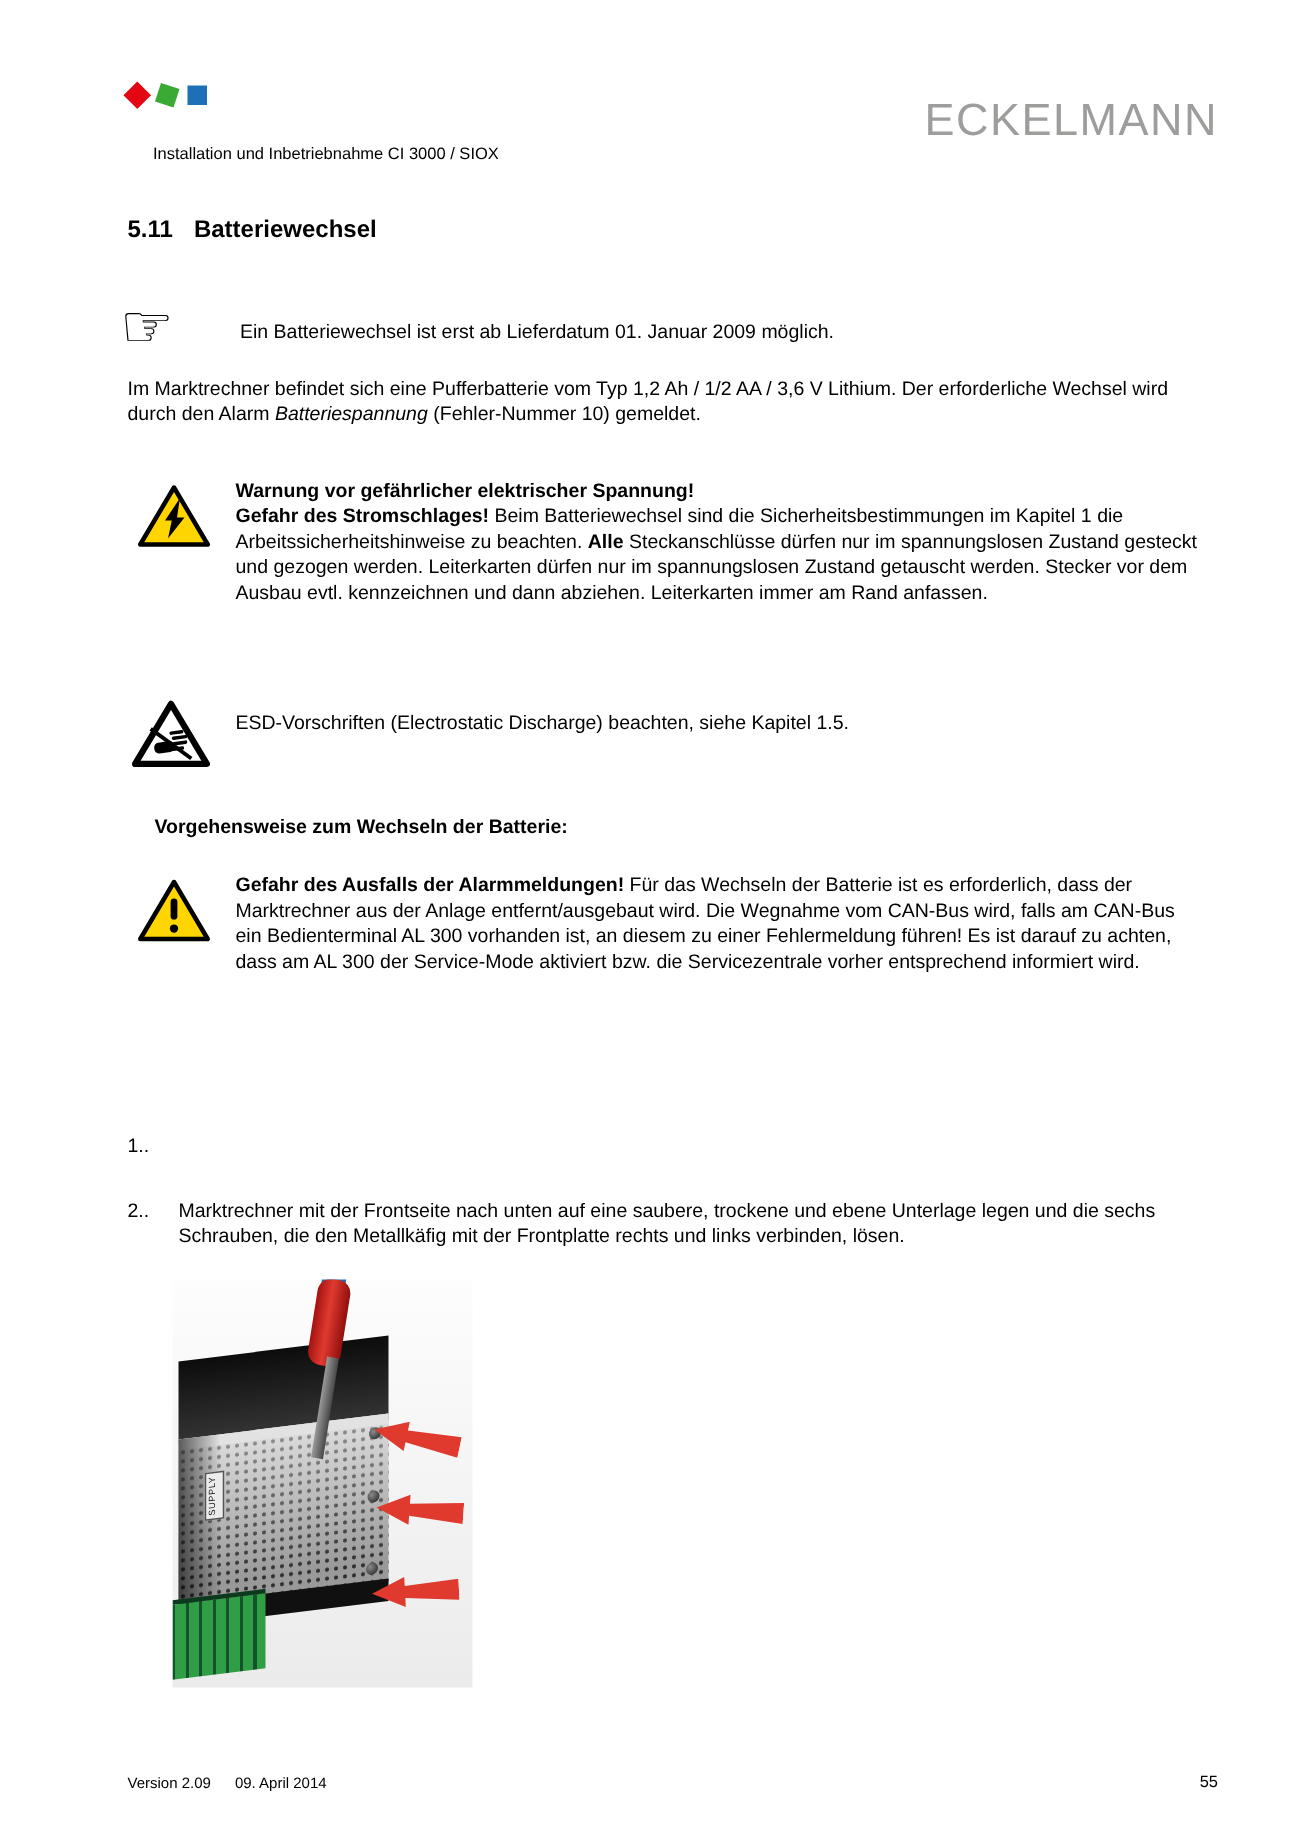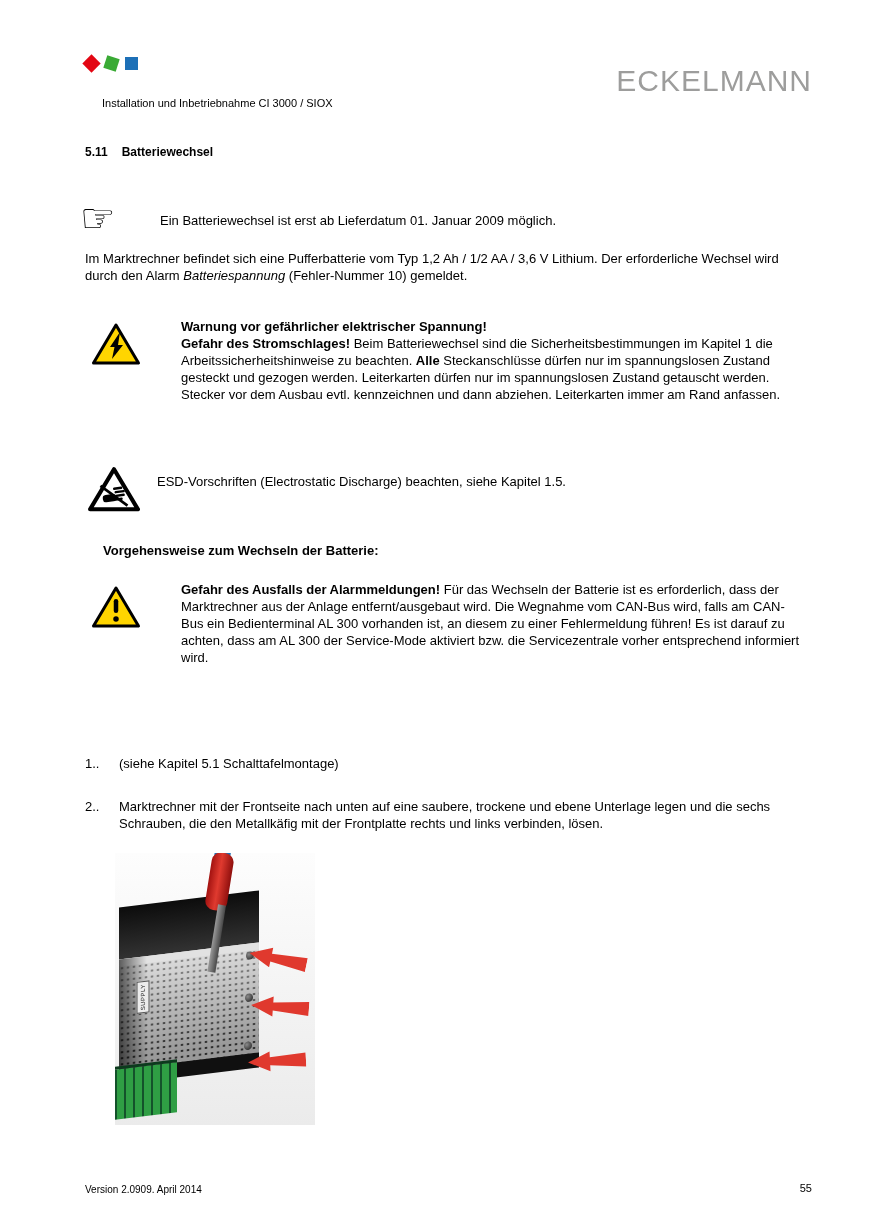--- a/index.html
+++ b/index.html
@@ -10,29 +10,29 @@
   i{font-style:italic;}
 
   .logo{left:85px;top:57px;display:flex;gap:7px;align-items:center;}
   .sq{width:13px;height:13px;display:inline-block;}
   .sq-red{background:var(--logo_red,#e30613);transform:rotate(45deg);}
   .sq-green{background:var(--logo_green,#3aaa35);transform:rotate(18deg);}
   .sq-blue{background:var(--logo_blue,#1d70b7);}
   .brand{top:64px;right:58px;font-size:30px;letter-spacing:1px;color:var(--brand_gray,#9d9d9c);font-weight:400;}
   .doc-title{left:86px;top:97px;font-size:11px;margin-left:16px;}
 
-  .section-heading{left:85px;top:145px;font-size:12px;font-weight:700;}
+  .section-heading{left:85px;top:145px;font-size:16px;font-weight:700;}
   .section-heading .num{margin-right:14px;}
 
   .manicule{left:80px;top:198px;font-family:"DejaVu Sans",sans-serif;font-size:40px;line-height:1;}
   .note-text{left:160px;top:212px;}
 
   .intro{left:85px;top:250px;width:715px;}
 
-  .wblock{display:flex;gap:24px;}
+  .wblock{display:flex;}
   .w1{left:85px;top:318px;width:715px;}
   .w2{left:85px;top:581px;width:715px;}
   .icon-col{flex:0 0 72px;padding-top:4px;padding-left:6px;box-sizing:border-box;}
   .wtext{width:643px;}
   .wtitle{font-weight:700;}
 
   .esd-icon{left:88px;top:466px;}
   .esd-text{left:157px;top:473px;}
 
   .proc-heading{left:85px;top:543px;font-size:13px;font-weight:700;margin-left:18px;}
@@ -62,21 +62,21 @@
   .screw3{left:125px;top:98px;}
   .sd-cap{left:101px;top:-8px;width:16px;height:22px;background:var(--logo_blue,#1d70b7);border-radius:5px;transform:rotate(9deg);transform-origin:50% 0;}
   .sd-handle{left:98px;top:0px;width:22px;height:58px;background:linear-gradient(90deg,#a31210,#e03a2f 45%,#8f0f0d);border-radius:9px;transform:rotate(9deg);transform-origin:50% 0;}
   .sd-shaft{left:103px;top:52px;width:8px;height:68px;background:linear-gradient(90deg,#9a9a9a,#474747);transform:rotate(9deg);transform-origin:50% 0;}
   .arrow{width:58px;height:24px;}
   .arrow1{left:134px;top:94px;transform:rotate(12deg);}
   .arrow2{left:136px;top:142px;transform:rotate(4deg);}
   .arrow3{left:133px;top:196px;transform:rotate(-3deg);}
 
   .footer-left{left:85px;top:1184px;font-size:10px;}
-  .footer-left span + span{}
+  .footer-left span + span{margin-left:16px;}
   .page-num{right:58px;top:1182px;font-size:11px;}
 </style>
 </head>
 <body>
 
 <div class="abs logo">
   <span class="sq sq-red"></span>
   <span class="sq sq-green"></span>
   <span class="sq sq-blue"></span>
 </div>
@@ -129,21 +129,20 @@
     </svg>
   </div>
   <div class="wtext para">
     <div><b>Gefahr des Ausfalls der Alarmmeldungen!</b><span> Für das Wechseln der Batterie ist es erforderlich, dass der Marktrechner aus der Anlage entfernt/ausgebaut wird. Die Wegnahme vom CAN-Bus wird, falls am CAN-Bus ein Bedienterminal AL 300 vorhanden ist, an diesem zu einer Fehlermeldung führen! Es ist darauf zu achten, dass am AL 300 der Service-Mode aktiviert bzw. die Servicezentrale vorher entsprechend informiert wird.</span></div>
   </div>
 </div>
 
 <div class="abs step step1">
   <div class="marker">1..</div>
   <div class="step-text">
-    <div>(siehe Kapitel 5.1 Schalttafelmontage)</div>
   </div>
 </div>
 <div class="abs step step2">
   <div class="marker">2..</div>
   <div class="step-text">
     <div>Marktrechner mit der Frontseite nach unten auf eine saubere, trockene und ebene Unterlage legen und die sechs Schrauben, die den Metallkäfig mit der Frontplatte rechts und links verbinden, lösen.</div>
   </div>
 </div>
 
 <div class="abs photo">

